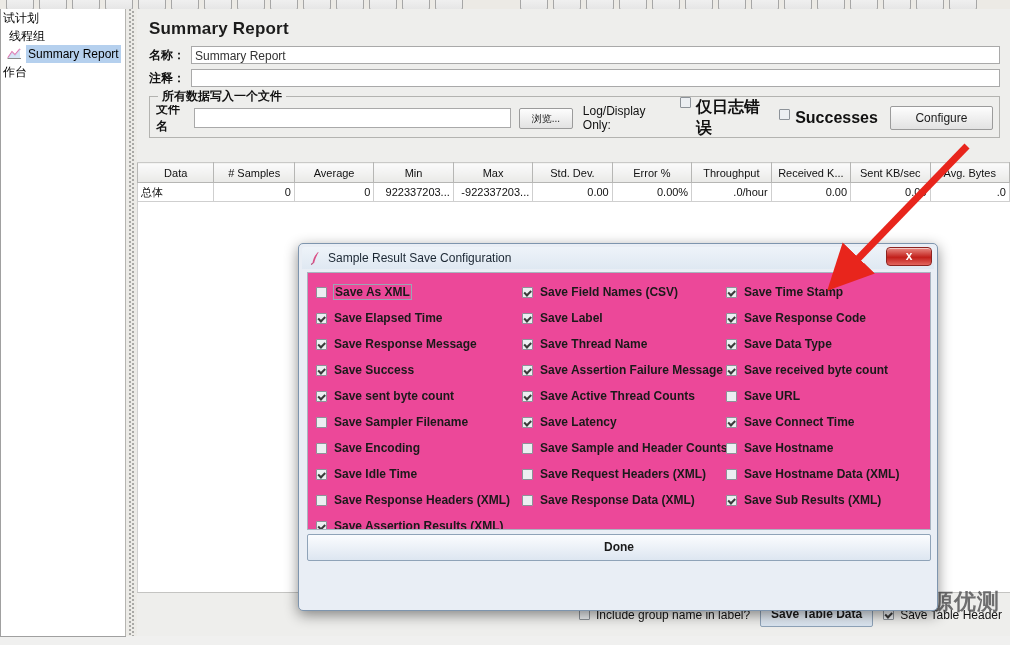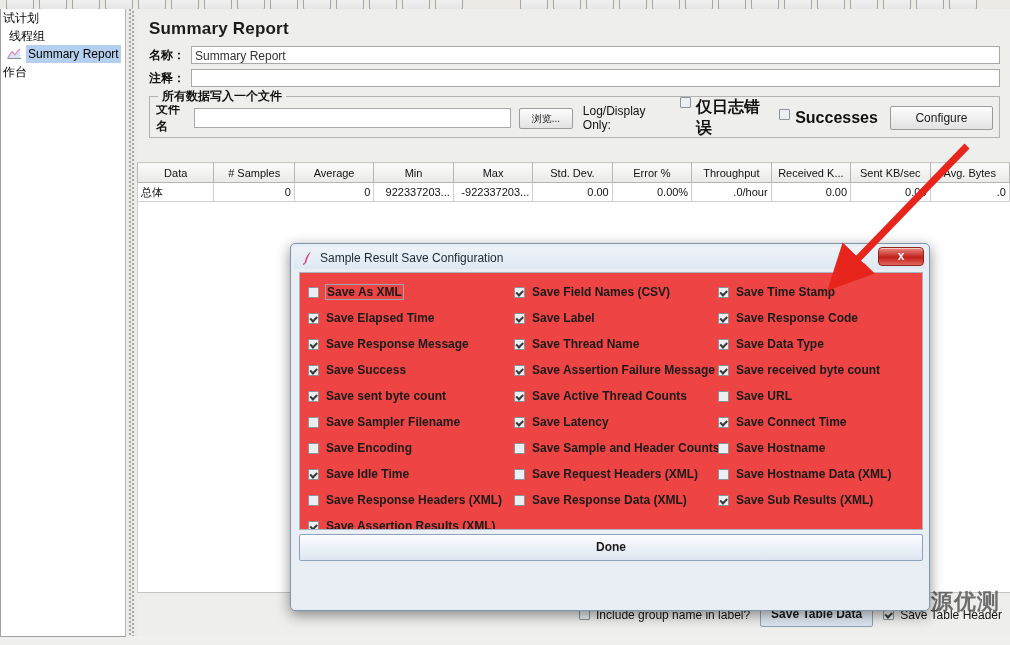--- a/index.html
+++ b/index.html
@@ -125,21 +125,21 @@
     background:#eeeeec;border-top:1px solid #c4c4c2;
     display:flex;align-items:center;justify-content:flex-end;padding-right:8px;
     box-sizing:border-box;
   }
   #save-table-data{width:113px;height:25px;line-height:23px;font-size:12px;margin:0 10px;
     background:linear-gradient(#f4f8fc,#d9e4f0);border:1px solid #8fa3b8;font-weight:bold;}
   .bbar-cb{display:inline-flex;align-items:center;font-size:12px;}
   .bbar-cb .cbtxt{margin-left:6px;color:#111;}
   
   #dialog{
-    position:absolute;left:290px;top:243px;width:640px;height:368px;
+    position:absolute;left:298px;top:243px;width:640px;height:368px;
     background:#e9eef5;border:1px solid #7e95ae;border-radius:5px;
     box-shadow:0 4px 14px rgba(0,0,0,.45);
     box-sizing:border-box;
     padding:3px;
   }
   #dlg-titlebar{
     height:22px;display:flex;align-items:center;position:relative;
     background:linear-gradient(#eef3f9,#dfe8f2);border-radius:3px 3px 0 0;
   }
   #dlg-icon{width:16px;height:16px;margin:0 4px 0 6px;flex:none;}
@@ -147,21 +147,21 @@
   #dlg-close{
     position:absolute;right:2px;top:0px;width:46px;height:19px;
     background:linear-gradient(#e98b84,#c2201b 55%,#e2665e);
     border:1px solid #8c2420;border-radius:4px;
     color:#fff;font-size:12px;font-weight:bold;text-align:center;line-height:17px;
     box-shadow:inset 0 1px 0 rgba(255,255,255,.55);
     box-sizing:border-box;
   }
   #dlg-body{
     position:absolute;left:8px;top:28px;width:624px;height:258px;
-    background:#ef4444;border:1px solid #a9b4c0;box-sizing:border-box;
+    background:#ec4899;border:1px solid #a9b4c0;box-sizing:border-box;
     overflow:hidden;
   }
   .cb-grid{position:relative;width:100%;height:100%;}
   .cb-col{position:absolute;top:6px;width:200px;}
   .cb-col.c1{left:8px;}
   .cb-col.c2{left:214px;}
   .cb-col.c3{left:418px;}
   .cb-item{display:flex;align-items:center;height:26px;font-size:12px;}
   .cb-item .cbtxt{margin-left:7px;font-weight:bold;color:#1a1a1a;white-space:nowrap;}
   .cb-item.focused .cbtxt{outline:1px solid #9aa6b3;padding:0 1px;}

